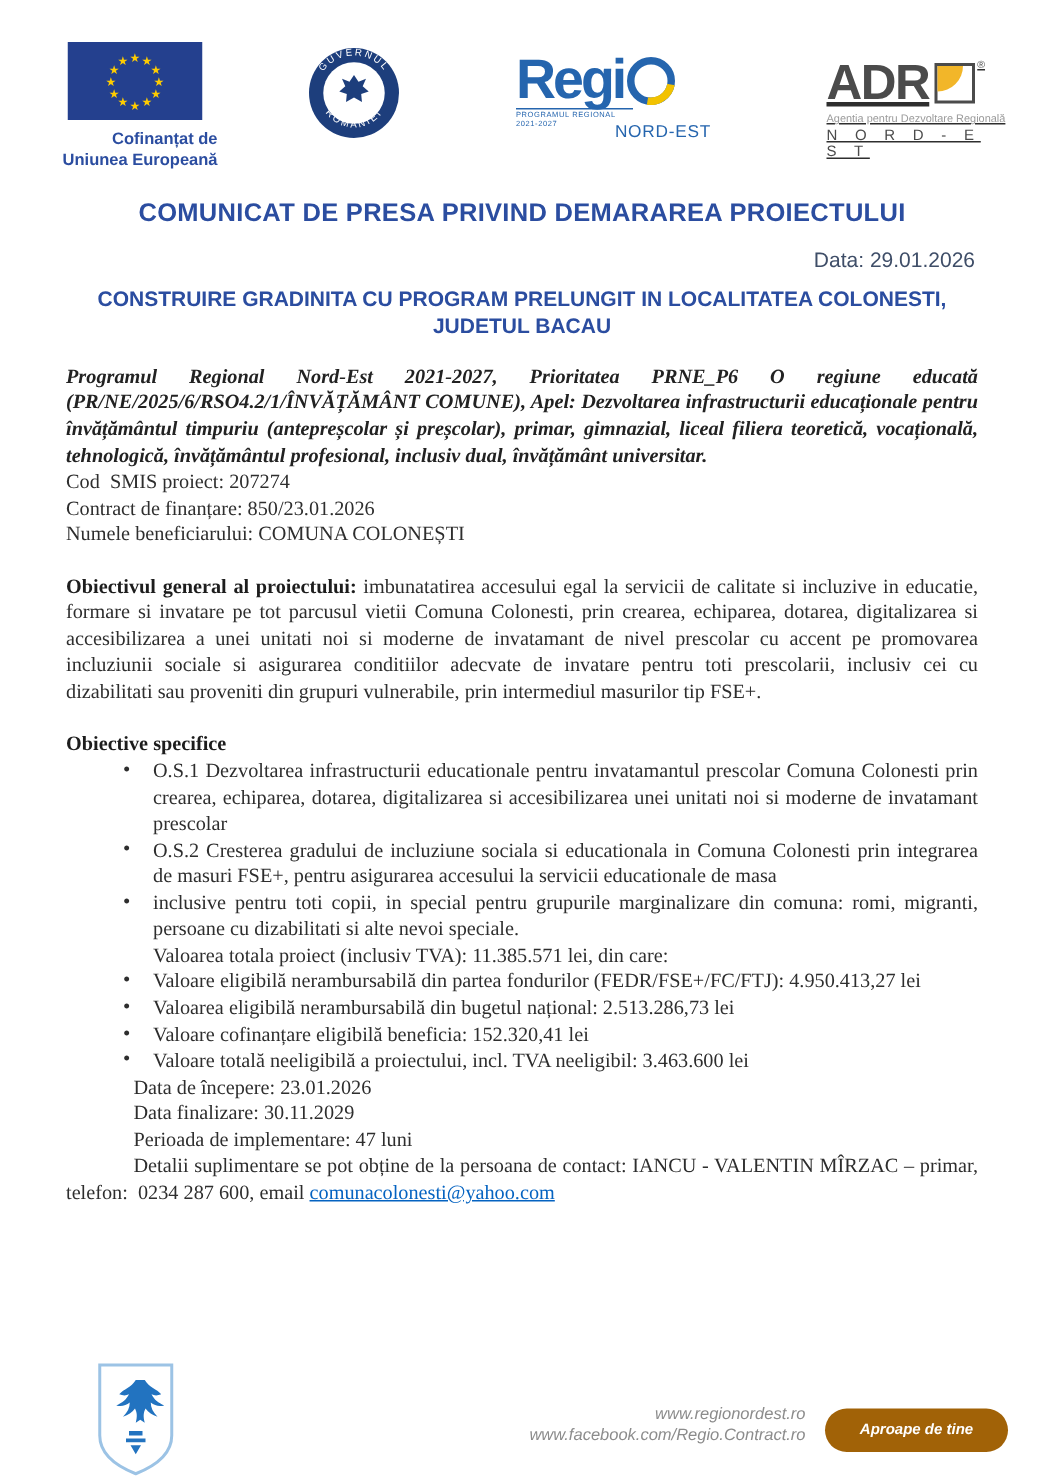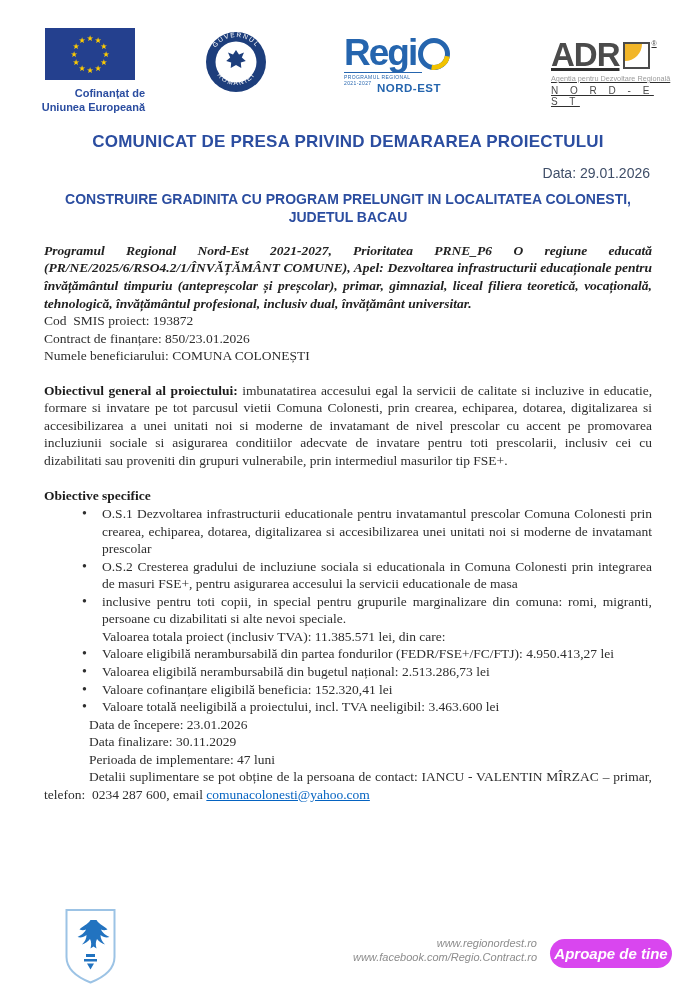--- a/index.html
+++ b/index.html
@@ -13,21 +13,21 @@
   .logo-eu{position:absolute;left:35px;top:4px;width:110px;text-align:center;}
   .eu-flag{width:90px;height:52px;display:block;margin:0 auto;}
   .eu-caption{margin-top:7px;font-size:11px;font-weight:bold;color:#2b4da0;line-height:1.25;text-align:right;}
   .logo-gov{position:absolute;left:204px;top:6px;width:64px;}
   .logo-regio{position:absolute;left:344px;top:12px;width:130px;}
   .regio-row{display:flex;align-items:flex-start;}
   .regio-word{font-size:37px;line-height:34px;font-weight:800;color:#2565ae;letter-spacing:-2px;}
   .regio-o{position:relative;display:inline-block;width:22px;height:22px;border:5px solid #2565ae;border-radius:50%;margin-left:2px;margin-top:2px;}
   .regio-o::after{content:"";position:absolute;inset:-5px;border:5px solid transparent;border-bottom-color:#f2c200;border-radius:50%;transform:rotate(-35deg);}
   .regio-band{font-size:5px;color:#2565ae;letter-spacing:.4px;margin-top:2px;border-top:1px solid #2565ae;width:78px;padding-top:1px;}
-  .regio-region{font-size:11.5px;font-weight:bold;color:#2565ae;text-align:center;margin-top:-4px;letter-spacing:.5px;}
+  .regio-region{font-size:11.5px;font-weight:normal;color:#2565ae;text-align:right;margin-top:-4px;letter-spacing:.5px;}
   .logo-adr{position:absolute;left:551px;top:16px;width:120px;text-decoration:underline;}
   .adr-row{display:flex;align-items:flex-start;}
   .adr-word{font-size:33px;line-height:30px;font-weight:600;color:#4b4b4b;letter-spacing:-1px;}
   .adr-square{position:relative;width:23px;height:23px;border:2.5px solid #4b4b4b;margin-left:3px;margin-top:2px;background:#fff;}
   .adr-shape{position:absolute;left:0;top:0;width:17px;height:17px;background:#f2b629;border-radius:0 0 100% 0;}
   .adr-reg{font-size:7px;color:#4b4b4b;margin-left:2px;}
   .adr-caption{font-size:7.3px;color:#9b9b9b;margin-top:4px;white-space:nowrap;}
   .adr-region{font-size:10px;color:#4b4b4b;letter-spacing:4.5px;margin-top:2px;}
   
   .doc-title{margin-top:132px;text-align:center;font-size:17px;font-weight:800;color:#2b4da0;letter-spacing:.2px;}
@@ -46,22 +46,22 @@
   ul.objectives li::before{content:"•";position:absolute;left:-20px;top:0;font-size:14px;}
   .indent-lines div{margin-left:45px;}
   .contact{margin:0;text-indent:45px;}
   .contact .prefix{white-space:pre-wrap;}
   a.email{color:#0563c1;text-decoration:underline;}
   
   .footer-shield{position:absolute;left:64px;top:908px;width:53px;height:77px;}
   .footer-urls{position:absolute;right:159px;top:936px;text-align:right;font-size:11px;font-style:italic;color:#8c8c8c;line-height:14px;}
   .footer-badge{
     position:absolute;left:550px;top:939px;width:122px;height:29px;
-    background:#d946ef;border-radius:15px;color:#ffffff;
-    font-size:15px;font-style:italic;font-weight:bold;
+    background:#a16207;border-radius:15px;color:#ffffff;
+    font-size:10px;font-style:italic;font-weight:bold;
     display:flex;align-items:center;justify-content:center;
   }
 </style>
 </head>
 <body>
 
 <div class="page">
 
   <div class="logos">
 
@@ -130,21 +130,21 @@
   </div>
 
   <div class="doc-title">COMUNICAT DE PRESA PRIVIND DEMARAREA PROIECTULUI</div>
   <div class="date-line">Data: 29.01.2026</div>
   <div class="doc-subtitle">CONSTRUIRE GRADINITA CU PROGRAM PRELUNGIT IN LOCALITATEA COLONESTI, JUDETUL BACAU</div>
 
   <div class="content">
 
     <p class="program">Programul Regional Nord-Est 2021-2027, Prioritatea PRNE_P6 O regiune educată (PR/NE/2025/6/RSO4.2/1/ÎNVĂȚĂMÂNT COMUNE), Apel: Dezvoltarea infrastructurii educaționale pentru învățământul timpuriu (antepreșcolar și preșcolar), primar, gimnazial, liceal filiera teoretică, vocațională, tehnologică, învățământul profesional, inclusiv dual, învățământ universitar.</p>
 
-    <div class="meta-line">Cod  SMIS proiect: 193872</div>
+    <div class="meta-line">Cod  SMIS proiect: 207274</div>
     <div class="meta-line">Contract de finanțare: 850/23.01.2026</div>
     <div class="meta-line">Numele beneficiarului: COMUNA COLONEȘTI</div>
 
     <div class="spacer"></div>
 
     <p class="general"><b>Obiectivul general al proiectului:</b><span> imbunatatirea accesului egal la servicii de calitate si incluzive in educatie, formare si invatare pe tot parcusul vietii Comuna Colonesti, prin crearea, echiparea, dotarea, digitalizarea si accesibilizarea a unei unitati noi si moderne de invatamant de nivel prescolar cu accent pe promovarea incluziunii sociale si asigurarea conditiilor adecvate de invatare pentru toti prescolarii, inclusiv cei cu dizabilitati sau proveniti din grupuri vulnerabile, prin intermediul masurilor tip FSE+.</span></p>
 
     <div class="obj-heading">Obiective specifice</div>
 
     <ul class="objectives">

